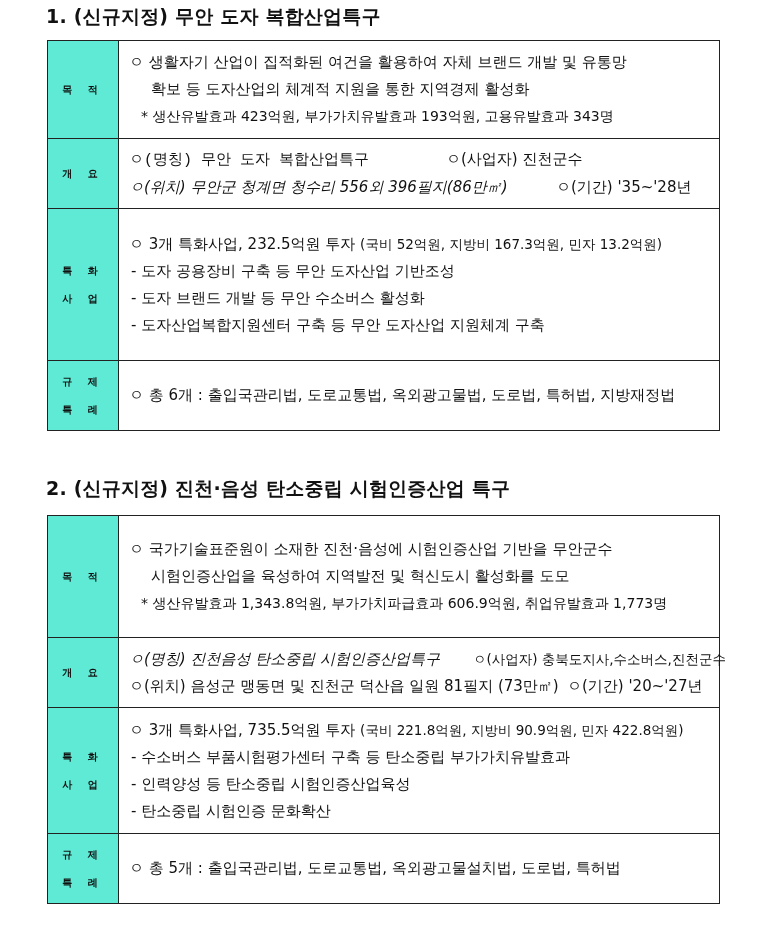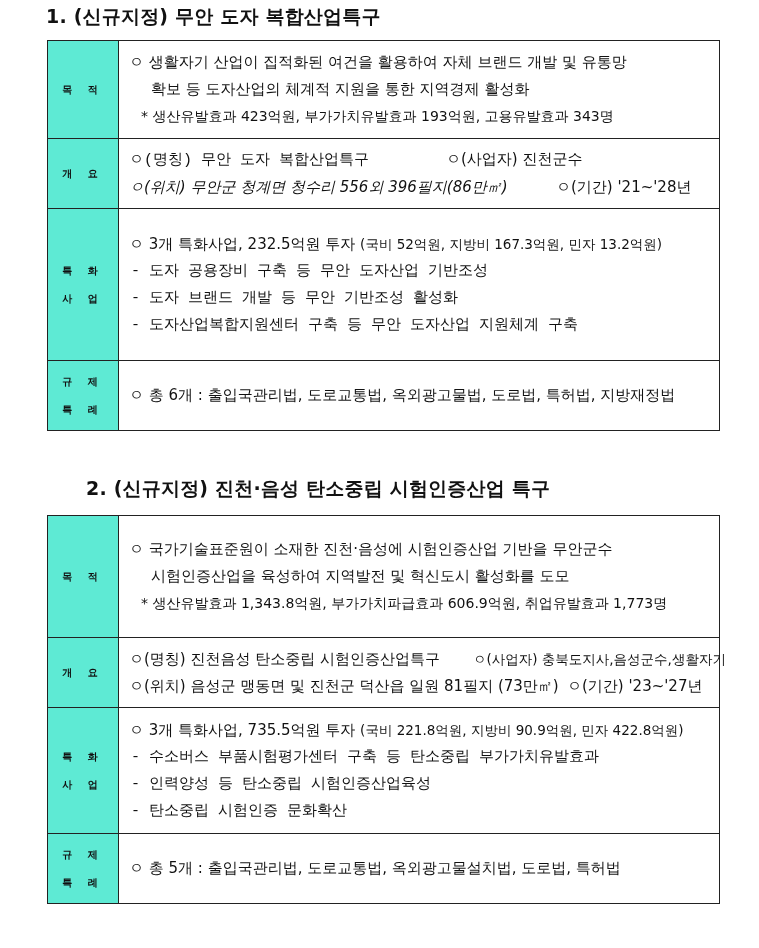--- a/index.html
+++ b/index.html
@@ -23,21 +23,21 @@
     .zone-table td.label {
       width: 70px; background: #5eead4; text-align: center;
       font-weight: bold; font-size: 10px; line-height: 28px; letter-spacing: 6px;
     }
     .zone-table td.content {
       font-size: 15px; line-height: 27px; padding: 2px 8px 2px 10px; margin-left: 32px;
     }
     .line { white-space: nowrap; }
     .indent { padding-left: 22px; }
     .note { font-size: 14px; padding-left: 12px; }
-    .sub { padding-left: 2px; font-family: Liberation Mono, monospace; }
+    .sub { padding-left: 2px; }
     .small { font-size: 13.5px; }
   </style>
 </head>
 <body>
 
 <div class="section-title" style="top:4px;">1. (신규지정) 무안 도자 복합산업특구</div>
 
 <table class="zone-table" style="top:40px;">
   <tbody>
       <tr style="height:98px;">
@@ -48,71 +48,71 @@
       <div class="line note">* 생산유발효과 423억원, 부가가치유발효과 193억원, 고용유발효과 343명</div>
     </td>
   </tr>
   <tr style="height:70px;">
     <td class="label">개 요</td>
     <td class="content">
       <div class="line">
         <span style="display:inline-block;width:317px;font-family:Liberation Mono, monospace;">ㅇ(명칭) 무안 도자 복합산업특구</span><span>ㅇ(사업자) 진천군수</span>
       </div>
       <div class="line">
-        <span style="display:inline-block;width:427px;font-style:italic;">ㅇ(위치) 무안군 청계면 청수리 556외 396필지(86만㎡)</span><span>ㅇ(기간) '21~'28년</span>
+        <span style="display:inline-block;width:427px;font-style:italic;">ㅇ(위치) 무안군 청계면 청수리 556외 396필지(86만㎡)</span><span>ㅇ(기간) '35~'28년</span>
       </div>
     </td>
   </tr>
   <tr style="height:152px;">
     <td class="label">
       <div>특 화</div>
       <div>사 업</div>
     </td>
     <td class="content">
       <div class="line">
         <span>ㅇ 3개 특화사업, 232.5억원 투자</span>
         <span class="small">(국비 52억원, 지방비 167.3억원, 민자 13.2억원)</span>
       </div>
       <div class="line sub">- 도자 공용장비 구축 등 무안 도자산업 기반조성</div>
-      <div class="line sub">- 도자 브랜드 개발 등 무안 기반조성 활성화</div>
+      <div class="line sub">- 도자 브랜드 개발 등 무안 수소버스 활성화</div>
       <div class="line sub">- 도자산업복합지원센터 구축 등 무안 도자산업 지원체계 구축</div>
     </td>
   </tr>
   <tr style="height:70px;">
     <td class="label">
       <div>규 제</div>
       <div>특 례</div>
     </td>
     <td class="content">
       <div class="line">ㅇ 총 6개 : 출입국관리법, 도로교통법, 옥외광고물법, 도로법, 특허법, 지방재정법</div>
     </td>
   </tr>
 </tbody>
   </table>
 
-<div class="section-title" style="top:476px;margin-left:40px;">2.  (신규지정) 진천·음성 탄소중립 시험인증산업 특구</div>
+<div class="section-title" style="top:476px;">2.  (신규지정) 진천·음성 탄소중립 시험인증산업 특구</div>
 
 <table class="zone-table" style="top:515px;">
   <tbody>
       <tr style="height:122px;">
     <td class="label">목 적</td>
     <td class="content">
       <div class="line">ㅇ 국가기술표준원이 소재한 진천·음성에 시험인증산업 기반을 무안군수</div>
       <div class="line indent">시험인증산업을 육성하여 지역발전 및 혁신도시 활성화를 도모</div>
       <div class="line note">* 생산유발효과 1,343.8억원, 부가가치파급효과 606.9억원, 취업유발효과 1,773명</div>
     </td>
   </tr>
   <tr style="height:70px;">
     <td class="label">개 요</td>
     <td class="content">
       <div class="line">
-        <span style="display:inline-block;width:344px;">ㅇ(명칭) 진천음성 탄소중립 시험인증산업특구</span><span class="small">ㅇ(사업자) 충북도지사,음성군수,생활자기</span>
+        <span style="display:inline-block;width:344px;font-style:italic;">ㅇ(명칭) 진천음성 탄소중립 시험인증산업특구</span><span class="small">ㅇ(사업자) 충북도지사,수소버스,진천군수</span>
       </div>
       <div class="line">
-        <span style="display:inline-block;width:438px;">ㅇ(위치) 음성군 맹동면 및 진천군 덕산읍 일원 81필지 (73만㎡)</span><span>ㅇ(기간) '23~'27년</span>
+        <span style="display:inline-block;width:438px;">ㅇ(위치) 음성군 맹동면 및 진천군 덕산읍 일원 81필지 (73만㎡)</span><span>ㅇ(기간) '20~'27년</span>
       </div>
     </td>
   </tr>
   <tr style="height:126px;">
     <td class="label">
       <div>특 화</div>
       <div>사 업</div>
     </td>
     <td class="content">
       <div class="line">

